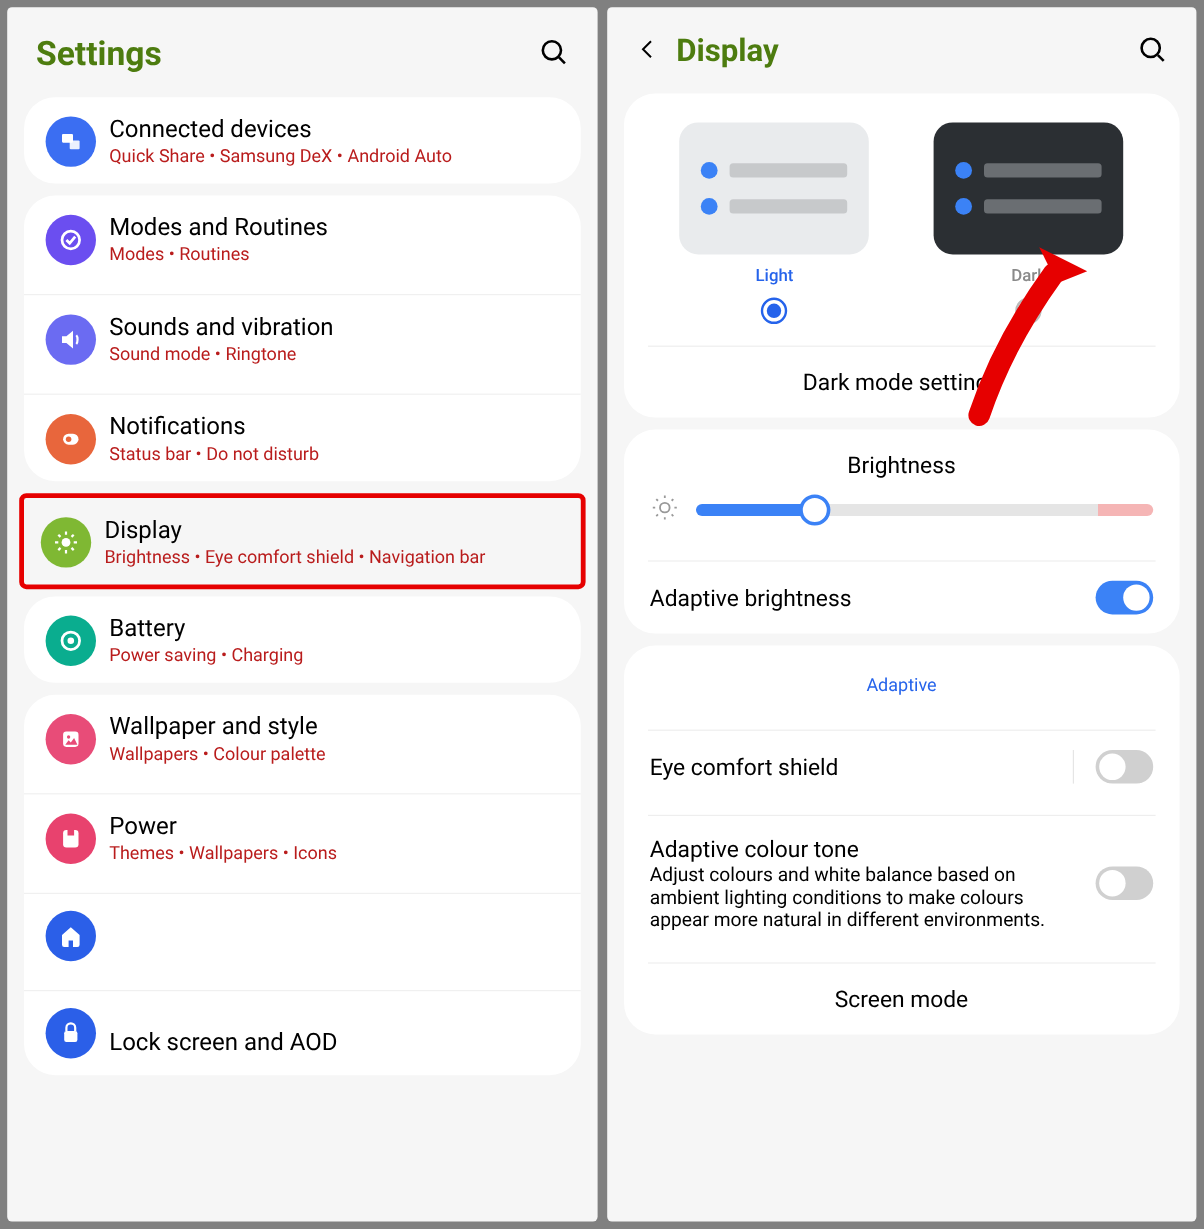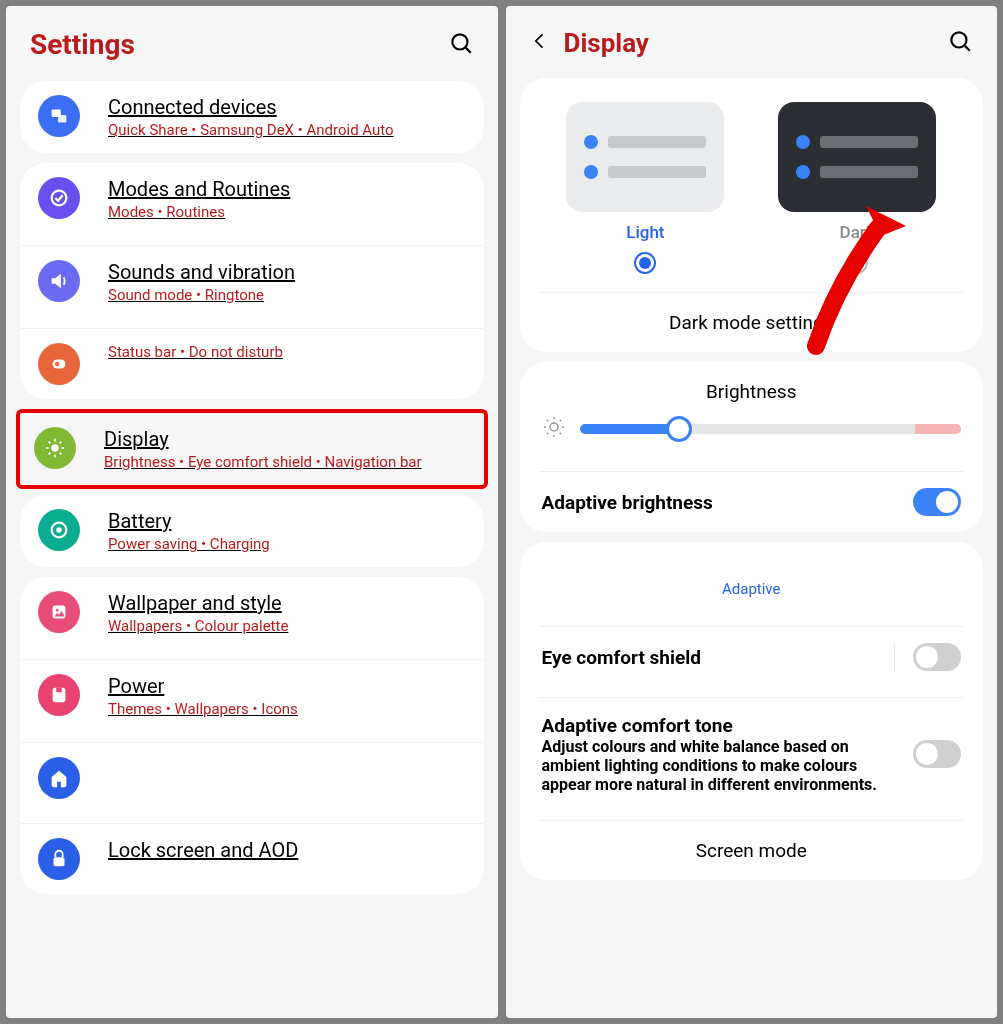--- a/index.html
+++ b/index.html
@@ -1,55 +1,55 @@
 <!DOCTYPE html>
 <html><head>
 <meta charset="utf-8">
 <style>
   * { box-sizing: border-box; margin: 0; padding: 0; font-family: -apple-system, BlinkMacSystemFont, 'Segoe UI', Roboto, sans-serif; }
   body { background: #808080; width: 1003px; height: 1024px; display: flex; gap: 8px; padding: 6px; }
   .screen { background: #f6f6f6; flex: 1; border-radius: 4px; overflow: hidden; position: relative; display: flex; flex-direction: column; }
   .header { display: flex; align-items: center; padding: 22px 24px 10px; gap: 14px; }
-  .header-title { font-size: 28px; font-weight: 700; flex: 1; color: #b91c1c; }
+  .header-title { font-size: 28px; font-weight: 700; flex: 1; color: #4d7c0f; }
   .header-title.display { font-size: 26px; font-weight: 700; }
   .search-icon svg, .back-icon svg { width: 26px; height: 26px; stroke: #000; stroke-width: 2; fill: none; }
   .back-icon svg { width: 20px; height: 20px; }
   .card { background: #fff; border-radius: 26px; margin: 10px 14px; overflow: hidden; }
   .card.tight { margin-top: 4px; }
-  .row { display: flex; align-items: flex-start; padding: 14px 18px; gap: 28px; text-decoration: underline; }
+  .row { display: flex; align-items: flex-end; padding: 14px 18px; gap: 11px; }
   .row + .row { border-top: 1px solid #f0f0f0; margin-top: 10px; }
   .icon-circle { width: 42px; height: 42px; border-radius: 50%; display: flex; align-items: center; justify-content: center; flex-shrink: 0; }
   .icon-circle svg { width: 22px; height: 22px; fill: #fff; }
   .row-text { flex: 1; min-width: 0; }
   .row-title { font-size: 20px; color: #000; margin-bottom: 2px; }
   .row-sub { font-size: 15px; color: #b91c1c; }
   .highlight { border: 4px solid #e60000; border-radius: 6px; margin: 6px 10px; }
   .highlight .row { padding: 14px 14px; }
   
   .theme-row { display: flex; justify-content: space-around; padding: 24px 20px 8px; }
   .theme-opt { display: flex; flex-direction: column; align-items: center; gap: 10px; cursor: pointer; }
   .theme-preview { width: 158px; height: 110px; border-radius: 16px; padding: 16px 18px; display: flex; flex-direction: column; justify-content: center; gap: 16px; }
   .theme-preview.light { background: #e9ebed; }
   .theme-preview.dark { background: #2b2f33; }
   .preview-line { display: flex; align-items: center; gap: 10px; }
   .preview-dot { width: 14px; height: 14px; border-radius: 50%; background: #3b82f6; }
   .preview-bar { height: 12px; flex: 1; border-radius: 3px; }
   .light .preview-bar { background: #c7c9cb; }
   .dark .preview-bar { background: #6a6e72; }
-  .theme-label { font-size: 17px; font-weight: 500; }
+  .theme-label { font-size: 14px; font-weight: 500; }
   .theme-label.selected { color: #2563eb; }
   .theme-label.unselected { color: #8a8a8a; }
   .radio { width: 22px; height: 22px; border-radius: 50%; border: 2px solid #bbb; display: flex; align-items: center; justify-content: center; }
   .radio.checked { border-color: #2563eb; }
   .radio.checked::after { content: ''; width: 12px; height: 12px; border-radius: 50%; background: #2563eb; }
   .section-divider { border-top: 1px solid #eee; margin: 10px 20px 0; }
   .simple-row { padding: 18px 22px; font-size: 19px; color: #000; text-align: center; }
-  .simple-row .sub { font-size: 15px; color: #2563eb; margin-top: 20px; }
+  .simple-row .sub { font-size: 15px; color: #2563eb; margin-top: 6px; }
   .flex-row { display: flex; align-items: center; justify-content: space-between; gap: 14px; padding: 16px 22px; }
-  .flex-row .main { flex: 1; font-weight: bold; }
+  .flex-row .main { flex: 1; }
   .flex-row .title { font-size: 19px; color: #000; }
   .toggle { width: 48px; height: 28px; border-radius: 14px; position: relative; flex-shrink: 0; }
   .toggle.on { background: #3b82f6; }
   .toggle.off { background: #d0d0d0; }
   .toggle::after { content:''; position: absolute; width: 22px; height: 22px; background: #fff; border-radius: 50%; top: 3px; }
   .toggle.on::after { right: 3px; }
   .toggle.off::after { left: 3px; }
   .toggle-sep { width: 1px; height: 28px; background: #e5e5e5; margin-right: 4px; }
   .slider-row { display: flex; align-items: center; gap: 14px; padding: 6px 22px 18px; }
   .sun-icon svg { width: 24px; height: 24px; stroke: #999; fill: none; stroke-width: 1.5; }
@@ -114,20 +114,21 @@
           </div>
         </div>
         <div class="row">
           <div class="icon-circle" style="background:#e8663c">
             <svg viewBox="0 0 24 24">
               <rect x="5" y="7" width="14" height="10" rx="5" fill="#fff"></rect>
               <circle cx="10" cy="12" r="2.5" fill="#e8663c"></circle>
             </svg>
           </div>
           <div class="row-text">
+            <div class="row-title">Notifications</div>
             <div class="row-sub">Status bar  •  Do not disturb</div>
           </div>
         </div>
       </div>
       <div class="highlight">
         <div class="row">
           <div class="icon-circle" style="background:#7fb833">
             <svg viewBox="0 0 24 24">
               <circle cx="12" cy="12" r="4" fill="#fff"></circle>
               <g stroke="#fff" stroke-width="2">
@@ -302,21 +303,21 @@
       <div class="flex-row">
         <div class="main">
             <div class="title">Eye comfort shield</div>
           </div>
         <div class="toggle-sep"></div>
         <div class="toggle off"></div>
       </div>
       <div class="section-divider"></div>
       <div class="flex-row">
         <div class="main">
-          <div class="title">Adaptive comfort tone</div>
+          <div class="title">Adaptive colour tone</div>
           <div class="sub gray">Adjust colours and white balance based on ambient lighting conditions to make colours appear more natural in different environments.</div>
         </div>
         <div class="toggle off"></div>
       </div>
       <div class="section-divider"></div>
       <div class="simple-row">
         <div>Screen mode</div>
       </div>
     </div>
   </div>

